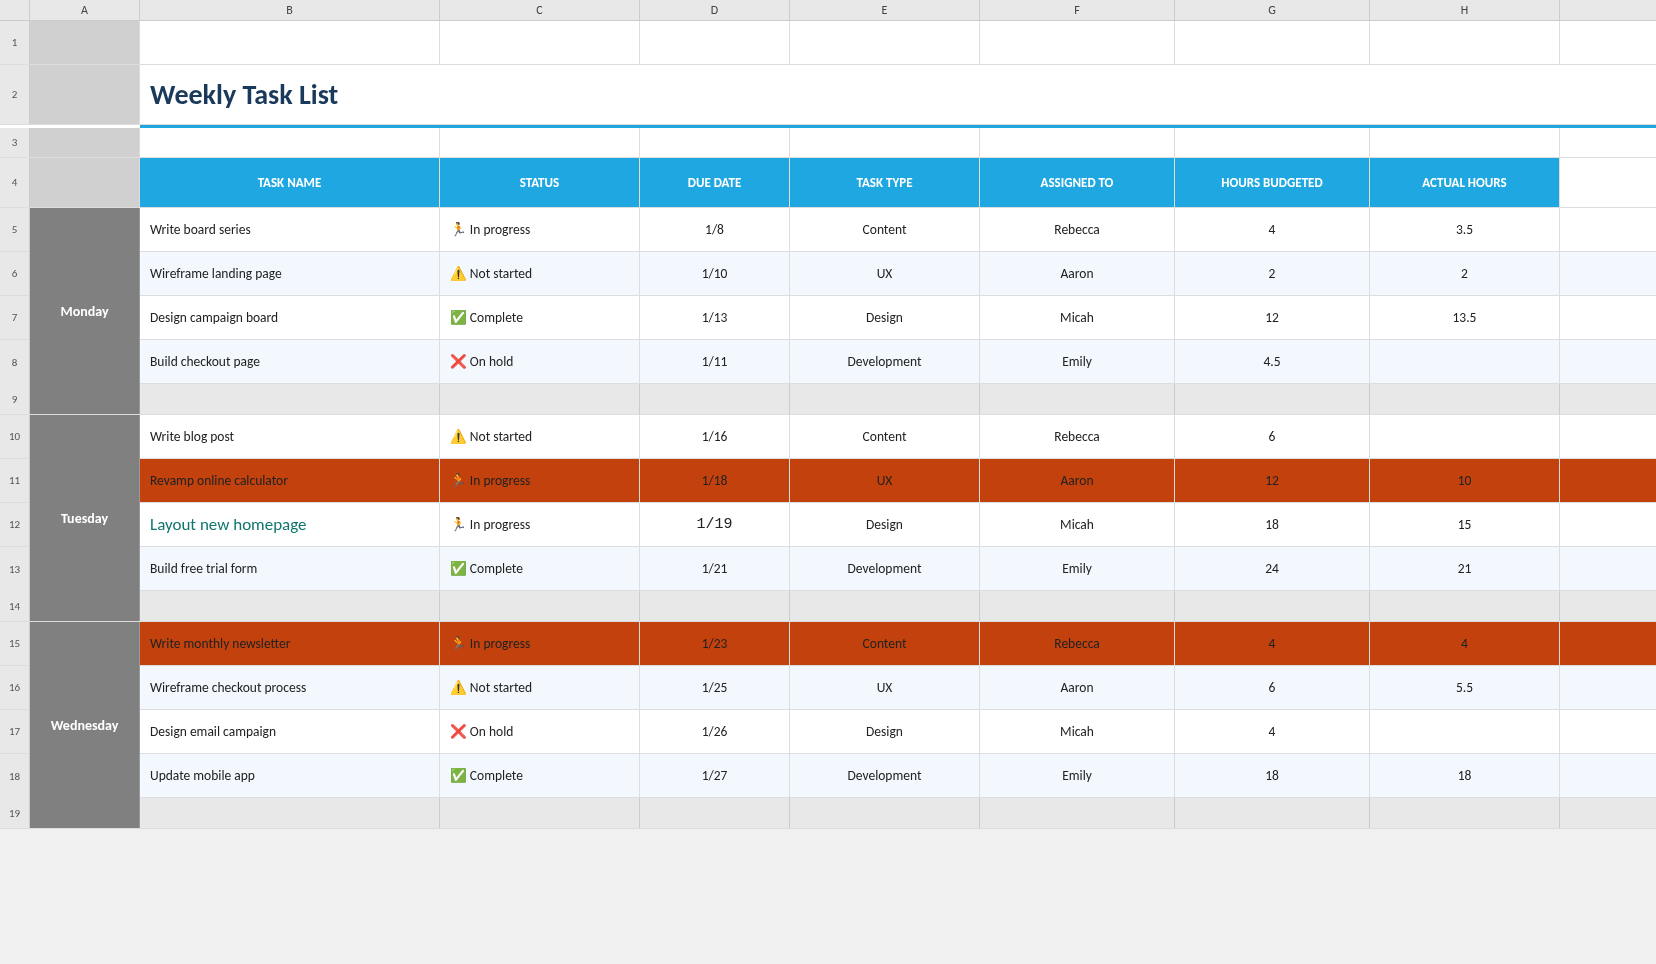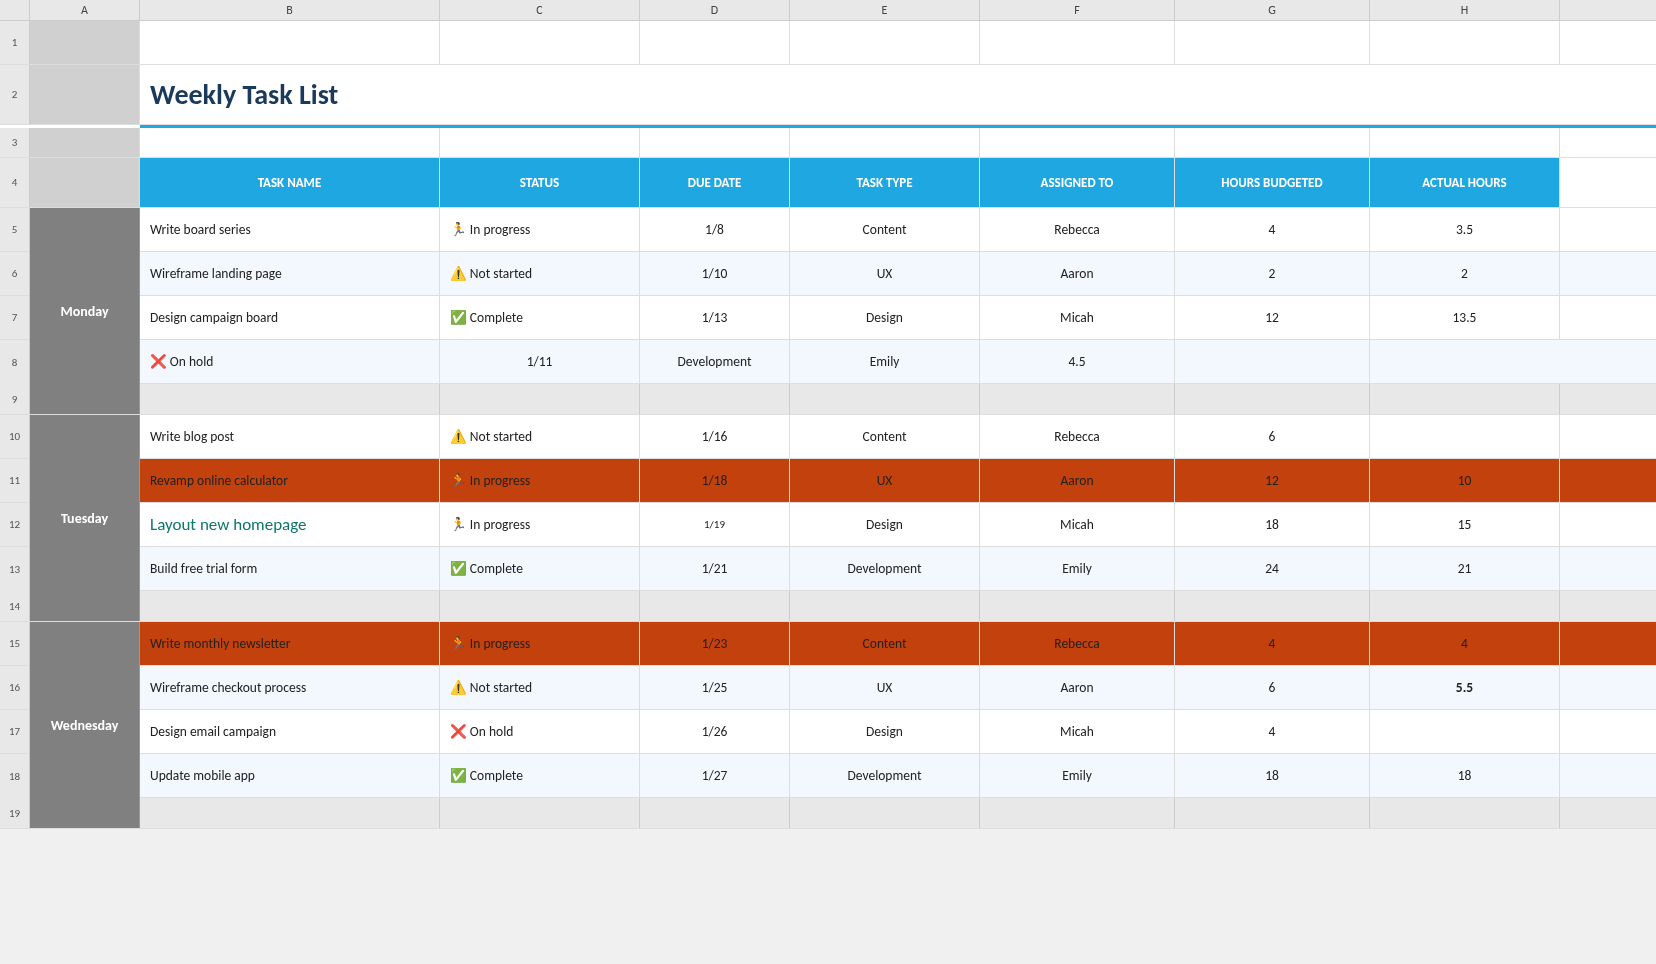--- a/index.html
+++ b/index.html
@@ -167,20 +167,21 @@
           <div style="display: grid; grid-template-columns: 300px 200px 150px 190px 195px 195px 190px; min-height: 44px; border-bottom: 1px solid rgb(221, 221, 221); background: rgb(255, 255, 255);">
             <div style="border-right: 1px solid rgb(221, 221, 221); display: flex; align-items: center; padding: 4px 10px; font-size: 13.5px; color: rgb(34, 34, 34);">Design campaign board</div>
             <div style="border-right: 1px solid rgb(221, 221, 221); display: flex; align-items: center; padding: 4px 10px; font-size: 13.5px; color: rgb(34, 34, 34);">✅ Complete</div>
             <div style="border-right: 1px solid rgb(221, 221, 221); display: flex; align-items: center; padding: 4px 10px; font-size: 13.5px; color: rgb(34, 34, 34); justify-content: center;">1/13</div>
             <div style="border-right: 1px solid rgb(221, 221, 221); display: flex; align-items: center; padding: 4px 10px; font-size: 13.5px; color: rgb(34, 34, 34); justify-content: center;">Design</div>
             <div style="border-right: 1px solid rgb(221, 221, 221); display: flex; align-items: center; padding: 4px 10px; font-size: 13.5px; color: rgb(34, 34, 34); justify-content: center;">Micah</div>
             <div style="border-right: 1px solid rgb(221, 221, 221); display: flex; align-items: center; padding: 4px 10px; font-size: 13.5px; color: rgb(34, 34, 34); justify-content: center;">12</div>
             <div style="border-right: 1px solid rgb(221, 221, 221); display: flex; align-items: center; padding: 4px 10px; font-size: 13.5px; color: rgb(34, 34, 34); justify-content: center;">13.5</div>
           </div>
           <div style="display: grid; grid-template-columns: 300px 200px 150px 190px 195px 195px 190px; min-height: 44px; border-bottom: 1px solid rgb(221, 221, 221); background: rgb(242, 248, 253);">
+            <div style="border-right: 1px solid rgb(221, 221, 221); display: flex; align-items: center; padding: 4px 10px; font-size: 13.5px; color: rgb(34, 34, 34);">Build checkout page</div>
             <div style="border-right: 1px solid rgb(221, 221, 221); display: flex; align-items: center; padding: 4px 10px; font-size: 13.5px; color: rgb(34, 34, 34);">❌ On hold</div>
             <div style="border-right: 1px solid rgb(221, 221, 221); display: flex; align-items: center; padding: 4px 10px; font-size: 13.5px; color: rgb(34, 34, 34); justify-content: center;">1/11</div>
             <div style="border-right: 1px solid rgb(221, 221, 221); display: flex; align-items: center; padding: 4px 10px; font-size: 13.5px; color: rgb(34, 34, 34); justify-content: center;">Development</div>
             <div style="border-right: 1px solid rgb(221, 221, 221); display: flex; align-items: center; padding: 4px 10px; font-size: 13.5px; color: rgb(34, 34, 34); justify-content: center;">Emily</div>
             <div style="border-right: 1px solid rgb(221, 221, 221); display: flex; align-items: center; padding: 4px 10px; font-size: 13.5px; color: rgb(34, 34, 34); justify-content: center;">4.5</div>
             <div style="border-right: 1px solid rgb(221, 221, 221); display: flex; align-items: center; padding: 4px 10px; font-size: 13.5px; color: rgb(34, 34, 34); justify-content: center;"></div>
           </div>
           <div style="display: grid; grid-template-columns: 300px 200px 150px 190px 195px 195px 190px; min-height: 30px; background: rgb(232, 232, 232);">
             <div style="border-right: 1px solid rgb(204, 204, 204);"></div>
             <div style="border-right: 1px solid rgb(204, 204, 204);"></div>
@@ -216,21 +217,21 @@
             <div style="border-right: 1px solid rgb(221, 221, 221); display: flex; align-items: center; padding: 4px 10px; font-size: 13.5px; color: rgb(34, 34, 34);">🏃 In progress</div>
             <div style="border-right: 1px solid rgb(221, 221, 221); display: flex; align-items: center; padding: 4px 10px; font-size: 13.5px; color: rgb(34, 34, 34); justify-content: center;">1/18</div>
             <div style="border-right: 1px solid rgb(221, 221, 221); display: flex; align-items: center; padding: 4px 10px; font-size: 13.5px; color: rgb(34, 34, 34); justify-content: center;">UX</div>
             <div style="border-right: 1px solid rgb(221, 221, 221); display: flex; align-items: center; padding: 4px 10px; font-size: 13.5px; color: rgb(34, 34, 34); justify-content: center;">Aaron</div>
             <div style="border-right: 1px solid rgb(221, 221, 221); display: flex; align-items: center; padding: 4px 10px; font-size: 13.5px; color: rgb(34, 34, 34); justify-content: center;">12</div>
             <div style="border-right: 1px solid rgb(221, 221, 221); display: flex; align-items: center; padding: 4px 10px; font-size: 13.5px; color: rgb(34, 34, 34); justify-content: center;">10</div>
           </div>
           <div style="display: grid; grid-template-columns: 300px 200px 150px 190px 195px 195px 190px; min-height: 44px; border-bottom: 1px solid rgb(221, 221, 221); background: rgb(255, 255, 255);">
             <div style="border-right: 1px solid rgb(221, 221, 221); display: flex; align-items: center; padding: 4px 10px; font-size: 17px; color: #0f766e;">Layout new homepage</div>
             <div style="border-right: 1px solid rgb(221, 221, 221); display: flex; align-items: center; padding: 4px 10px; font-size: 13.5px; color: rgb(34, 34, 34);">🏃 In progress</div>
-            <div style="border-right: 1px solid rgb(221, 221, 221); display: flex; align-items: center; padding: 4px 10px; font-size: 11px; color: rgb(34, 34, 34); justify-content: center;">1/19</div>
+            <div style="border-right: 1px solid rgb(221, 221, 221); display: flex; align-items: center; padding: 4px 10px; font-size: 15px; color: rgb(34, 34, 34); justify-content: center; font-family: Liberation Mono, monospace;">1/19</div>
             <div style="border-right: 1px solid rgb(221, 221, 221); display: flex; align-items: center; padding: 4px 10px; font-size: 13.5px; color: rgb(34, 34, 34); justify-content: center;">Design</div>
             <div style="border-right: 1px solid rgb(221, 221, 221); display: flex; align-items: center; padding: 4px 10px; font-size: 13.5px; color: rgb(34, 34, 34); justify-content: center;">Micah</div>
             <div style="border-right: 1px solid rgb(221, 221, 221); display: flex; align-items: center; padding: 4px 10px; font-size: 13.5px; color: rgb(34, 34, 34); justify-content: center;">18</div>
             <div style="border-right: 1px solid rgb(221, 221, 221); display: flex; align-items: center; padding: 4px 10px; font-size: 13.5px; color: rgb(34, 34, 34); justify-content: center;">15</div>
           </div>
           <div style="display: grid; grid-template-columns: 300px 200px 150px 190px 195px 195px 190px; min-height: 44px; border-bottom: 1px solid rgb(221, 221, 221); background: rgb(242, 248, 253);">
             <div style="border-right: 1px solid rgb(221, 221, 221); display: flex; align-items: center; padding: 4px 10px; font-size: 13.5px; color: rgb(34, 34, 34);">Build free trial form</div>
             <div style="border-right: 1px solid rgb(221, 221, 221); display: flex; align-items: center; padding: 4px 10px; font-size: 13.5px; color: rgb(34, 34, 34);">✅ Complete</div>
             <div style="border-right: 1px solid rgb(221, 221, 221); display: flex; align-items: center; padding: 4px 10px; font-size: 13.5px; color: rgb(34, 34, 34); justify-content: center;">1/21</div>
             <div style="border-right: 1px solid rgb(221, 221, 221); display: flex; align-items: center; padding: 4px 10px; font-size: 13.5px; color: rgb(34, 34, 34); justify-content: center;">Development</div>
@@ -268,21 +269,21 @@
             <div style="border-right: 1px solid rgb(221, 221, 221); display: flex; align-items: center; padding: 4px 10px; font-size: 13.5px; color: rgb(34, 34, 34); justify-content: center;">4</div>
             <div style="border-right: 1px solid rgb(221, 221, 221); display: flex; align-items: center; padding: 4px 10px; font-size: 13.5px; color: rgb(34, 34, 34); justify-content: center;">4</div>
           </div>
           <div style="display: grid; grid-template-columns: 300px 200px 150px 190px 195px 195px 190px; min-height: 44px; border-bottom: 1px solid rgb(221, 221, 221); background: rgb(242, 248, 253);">
             <div style="border-right: 1px solid rgb(221, 221, 221); display: flex; align-items: center; padding: 4px 10px; font-size: 13.5px; color: rgb(34, 34, 34);">Wireframe checkout process</div>
             <div style="border-right: 1px solid rgb(221, 221, 221); display: flex; align-items: center; padding: 4px 10px; font-size: 13.5px; color: rgb(34, 34, 34);">⚠️ Not started</div>
             <div style="border-right: 1px solid rgb(221, 221, 221); display: flex; align-items: center; padding: 4px 10px; font-size: 13.5px; color: rgb(34, 34, 34); justify-content: center;">1/25</div>
             <div style="border-right: 1px solid rgb(221, 221, 221); display: flex; align-items: center; padding: 4px 10px; font-size: 13.5px; color: rgb(34, 34, 34); justify-content: center;">UX</div>
             <div style="border-right: 1px solid rgb(221, 221, 221); display: flex; align-items: center; padding: 4px 10px; font-size: 13.5px; color: rgb(34, 34, 34); justify-content: center;">Aaron</div>
             <div style="border-right: 1px solid rgb(221, 221, 221); display: flex; align-items: center; padding: 4px 10px; font-size: 13.5px; color: rgb(34, 34, 34); justify-content: center;">6</div>
-            <div style="border-right: 1px solid rgb(221, 221, 221); display: flex; align-items: center; padding: 4px 10px; font-size: 13.5px; color: rgb(34, 34, 34); justify-content: center; font-weight: bold;">5.5</div>
+            <div style="border-right: 1px solid rgb(221, 221, 221); display: flex; align-items: center; padding: 4px 10px; font-size: 13.5px; color: rgb(34, 34, 34); justify-content: center;">5.5</div>
           </div>
           <div style="display: grid; grid-template-columns: 300px 200px 150px 190px 195px 195px 190px; min-height: 44px; border-bottom: 1px solid rgb(221, 221, 221); background: rgb(255, 255, 255);">
             <div style="border-right: 1px solid rgb(221, 221, 221); display: flex; align-items: center; padding: 4px 10px; font-size: 13.5px; color: rgb(34, 34, 34);">Design email campaign</div>
             <div style="border-right: 1px solid rgb(221, 221, 221); display: flex; align-items: center; padding: 4px 10px; font-size: 13.5px; color: rgb(34, 34, 34);">❌ On hold</div>
             <div style="border-right: 1px solid rgb(221, 221, 221); display: flex; align-items: center; padding: 4px 10px; font-size: 13.5px; color: rgb(34, 34, 34); justify-content: center;">1/26</div>
             <div style="border-right: 1px solid rgb(221, 221, 221); display: flex; align-items: center; padding: 4px 10px; font-size: 13.5px; color: rgb(34, 34, 34); justify-content: center;">Design</div>
             <div style="border-right: 1px solid rgb(221, 221, 221); display: flex; align-items: center; padding: 4px 10px; font-size: 13.5px; color: rgb(34, 34, 34); justify-content: center;">Micah</div>
             <div style="border-right: 1px solid rgb(221, 221, 221); display: flex; align-items: center; padding: 4px 10px; font-size: 13.5px; color: rgb(34, 34, 34); justify-content: center;">4</div>
             <div style="border-right: 1px solid rgb(221, 221, 221); display: flex; align-items: center; padding: 4px 10px; font-size: 13.5px; color: rgb(34, 34, 34); justify-content: center;"></div>
           </div>

